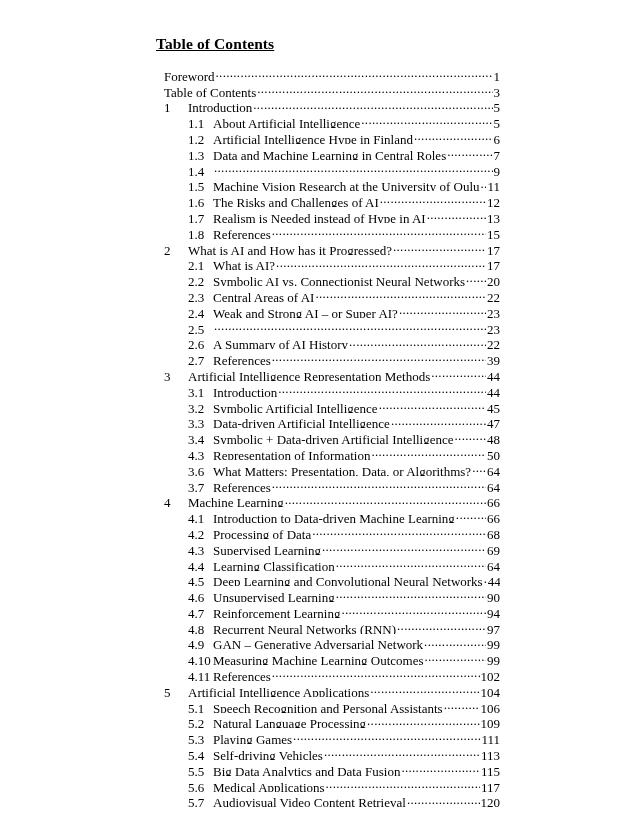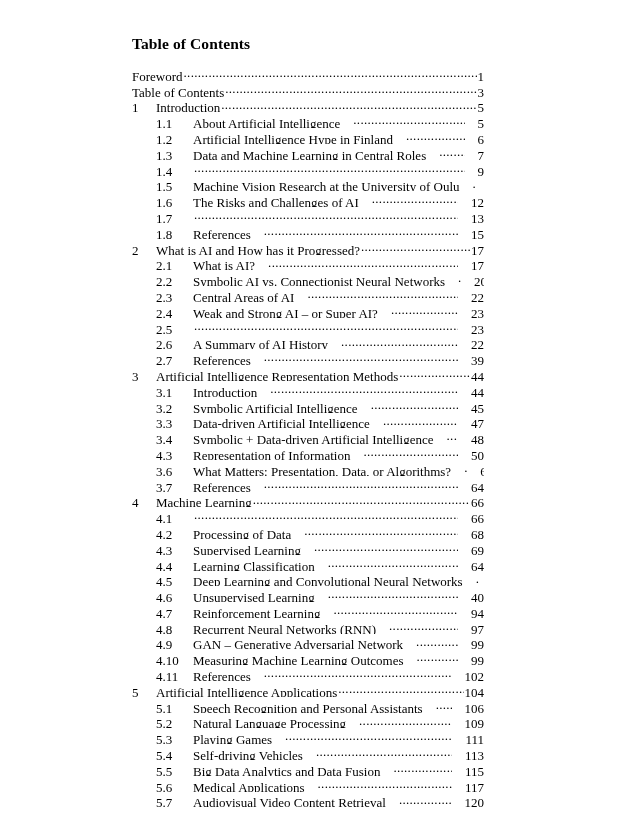--- a/index.html
+++ b/index.html
@@ -10,54 +10,55 @@
     body {
       width: 630px;
       height: 832px;
       position: relative;
       overflow: hidden;
       color: #000000;
       font-family: "Liberation Serif", "DejaVu Serif", serif;
     }
     .page {
       position: absolute;
-      left: 132px;
+      left: 156px;
       top: 34px;
       width: 352px;
+      text-decoration: underline;
     }
     .title {
       font-family: "Liberation Serif", "DejaVu Serif", serif;
       font-weight: bold;
       font-size: 15.5px;
       line-height: 20px;
       margin: 0 0 11px 0;
       letter-spacing: 0.1px;
     }
     .toc {
-      margin: 0;
+      margin: 8px;
       padding: 0;
       list-style: none;
     }
     .row {
       display: flex;
       align-items: baseline;
       height: 15.8px;
       line-height: 15.8px;
       font-size: 13px;
       white-space: nowrap;
       overflow: hidden;
       cursor: pointer;
     }
     .row .num {
       flex: 0 0 auto;
       display: inline-block;
     }
     .row.lvl0 .num { width: 0; }
     .row.lvl1 .num { width: 24px; }
-    .row.lvl2 { padding-left: 24px; gap: 12px; }
+    .row.lvl2 { padding-left: 24px; }
     .row.lvl2 .num { width: 25px; }
     .row .label {
       flex: 0 0 auto;
     }
     .row .leader {
       flex: 1 1 auto;
       overflow: hidden;
       min-width: 4px;
       position: relative;
       height: 15.8px;
@@ -130,20 +131,21 @@
         <span class="page-num">11</span>
       </li>
       <li class="row lvl2">
         <span class="num">1.6</span>
         <span class="label">The Risks and Challenges of AI</span>
         <span class="leader"></span>
         <span class="page-num">12</span>
       </li>
       <li class="row lvl2">
         <span class="num">1.7</span>
+        <span class="label">Realism is Needed instead of Hype in AI</span>
         <span class="leader"></span>
         <span class="page-num">13</span>
       </li>
       <li class="row lvl2">
         <span class="num">1.8</span>
         <span class="label">References</span>
         <span class="leader"></span>
         <span class="page-num">15</span>
       </li>
       <li class="row lvl1">
@@ -242,20 +244,21 @@
         <span class="page-num">64</span>
       </li>
       <li class="row lvl1">
         <span class="num">4</span>
         <span class="label">Machine Learning</span>
         <span class="leader"></span>
         <span class="page-num">66</span>
       </li>
       <li class="row lvl2">
         <span class="num">4.1</span>
+        <span class="label">Introduction to Data-driven Machine Learning</span>
         <span class="leader"></span>
         <span class="page-num">66</span>
       </li>
       <li class="row lvl2">
         <span class="num">4.2</span>
         <span class="label">Processing of Data</span>
         <span class="leader"></span>
         <span class="page-num">68</span>
       </li>
       <li class="row lvl2">
@@ -273,21 +276,21 @@
       <li class="row lvl2">
         <span class="num">4.5</span>
         <span class="label">Deep Learning and Convolutional Neural Networks</span>
         <span class="leader"></span>
         <span class="page-num">44</span>
       </li>
       <li class="row lvl2">
         <span class="num">4.6</span>
         <span class="label">Unsupervised Learning</span>
         <span class="leader"></span>
-        <span class="page-num">40</span>
+        <span class="page-num">90</span>
       </li>
       <li class="row lvl2">
         <span class="num">4.7</span>
         <span class="label">Reinforcement Learning</span>
         <span class="leader"></span>
         <span class="page-num">94</span>
       </li>
       <li class="row lvl2">
         <span class="num">4.8</span>
         <span class="label">Recurrent Neural Networks (RNN)</span>

